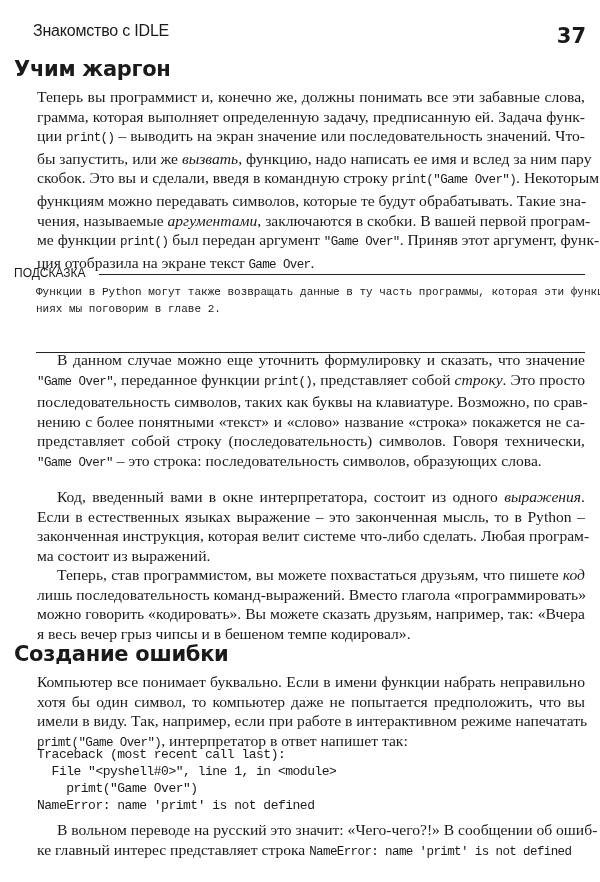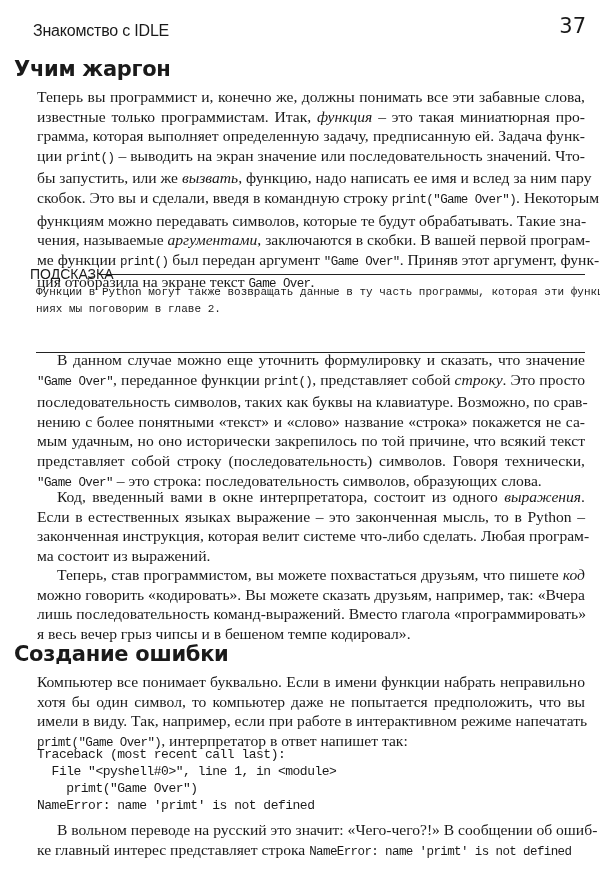--- a/index.html
+++ b/index.html
@@ -1,47 +1,46 @@
 <!DOCTYPE html>
 <html><head>
 <meta charset="utf-8">
 <style>
   html, body { margin: 0; padding: 0; background: #ffffff; }
   body { width: 600px; height: 882px; position: relative; overflow: hidden; color: #1a1a1a; }
   .page-header { position: absolute; left: 33px; right: 14px; top: 12px; height: 26px; }
   .running-head { position: absolute; left: 0; top: 10px; font-family: "Liberation Sans", sans-serif; font-size: 16px; letter-spacing: -0.2px; }
-  .page-number { position: absolute; right: 0; top: 2px; font-family: "DejaVu Sans", sans-serif; font-weight: normal; font-size: 21px; }
+  .page-number { position: absolute; right: 0; top: 12px; font-family: "DejaVu Sans", sans-serif; font-weight: bold; font-size: 21px; }
   h2 { position: absolute; left: 14px; margin: 0; font-family: "DejaVu Sans", sans-serif; font-weight: bold; font-size: 21px; letter-spacing: -0.3px; }
   .para { position: absolute; left: 37px; width: 548px; margin: 0; font-family: "Liberation Serif", serif; font-size: 15.6px; line-height: 19.6px; text-align: justify; }
   .para .line { display: block; text-align: justify; text-align-last: justify; white-space: nowrap; }
   .para .line.last { text-align-last: left; }
   .indent { padding-left: 20px; }
   code, .mono { font-family: "Liberation Mono", monospace; font-size: 12.5px; letter-spacing: -0.6px; }
   .note { position: absolute; left: 14px; width: 571px; }
-  .note-title { position: absolute; left: 16px; top: 0; font-family: "Liberation Sans", sans-serif; font-size: 14px; }
+  .note-title { position: absolute; left: 0; top: 0; font-family: "Liberation Sans", sans-serif; font-size: 12px; }
   .note-rule-top { position: absolute; left: 85px; right: 0; top: 8px; border-top: 1.4px solid #222; }
   .note-body { position: absolute; left: 22px; right: 0; top: 18px; font-family: Liberation Mono, monospace; font-size: 11px; line-height: 16.5px; }
   .note-body .line { display: block; white-space: nowrap; text-align: justify; text-align-last: justify; }
   .note-body .line.last { text-align-last: left; }
   .note-rule-bottom { position: absolute; left: 22px; right: 0; top: 86px; border-top: 1.4px solid #222; }
   .code-block { position: absolute; left: 37px; top: 746px; margin: 0; font-family: "Liberation Mono", monospace; font-size: 13px; line-height: 17px; letter-spacing: -0.5px; white-space: pre; }
   em { font-style: italic; }
 </style>
 </head>
 <body>
 
 <div class="page-header">
   <span class="running-head">Знакомство с IDLE</span>
   <span class="page-number">37</span>
 </div>
 
 <h2 style="top:57px;">Учим жаргон</h2>
 <div class="para" style="top:87px;">
     <span class="line">Теперь вы программист и, конечно же, должны понимать все эти забавные слова,</span>
-    <span class="line">известные только программистам. Итак, <em>функция</em> – это такая миниатюрная про-</span>
     <span class="line">грамма, которая выполняет определенную задачу, предписанную ей. Задача функ-</span>
     <span class="line">ции <code>print()</code> – выводить на экран значение или последовательность значений. Что-</span>
     <span class="line">бы запустить, или же <em>вызвать</em>, функцию, надо написать ее имя и вслед за ним пару</span>
     <span class="line">скобок. Это вы и сделали, введя в командную строку <code>print("Game Over")</code>. Некоторым</span>
     <span class="line">функциям можно передавать символов, которые те будут обрабатывать. Такие зна-</span>
     <span class="line">чения, называемые <em>аргументами</em>, заключаются в скобки. В вашей первой програм-</span>
     <span class="line">ме функции <code>print()</code> был передан аргумент <code>"Game Over"</code>. Приняв этот аргумент, функ-</span>
     <span class="line last">ция отобразила на экране текст <code>Game Over</code>.</span>
   </div>
 
@@ -53,34 +52,33 @@
     <span class="line last">ниях мы поговорим в главе 2.</span>
   </div>
   <div class="note-rule-bottom"></div>
 </div>
 
 <div class="para" style="top:350px;">
     <span class="line indent">В данном случае можно еще уточнить формулировку и сказать, что значение</span>
     <span class="line"><code>"Game Over"</code>, переданное функции <code>print()</code>, представляет собой <em>строку</em>. Это просто</span>
     <span class="line">последовательность символов, таких как буквы на клавиатуре. Возможно, по срав-</span>
     <span class="line">нению с более понятными «текст» и «слово» название «строка» покажется не са-</span>
-    <span class="line">мым удачным, но оно исторически закрепилось по той причине, что всякий текст</span>
     <span class="line">представляет собой строку (последовательность) символов. Говоря технически,</span>
     <span class="line last"><code>"Game Over"</code> – это строка: последовательность символов, образующих слова.</span>
   </div>
 <div class="para" style="top:487px;">
     <span class="line indent">Код, введенный вами в окне интерпретатора, состоит из одного <em>выражения</em>.</span>
     <span class="line">Если в естественных языках выражение – это законченная мысль, то в Python –</span>
     <span class="line">законченная инструкция, которая велит системе что-либо сделать. Любая програм-</span>
     <span class="line last">ма состоит из выражений.</span>
   </div>
 <div class="para" style="top:565px;">
     <span class="line indent">Теперь, став программистом, вы можете похвастаться друзьям, что пишете <em>код</em></span>
+    <span class="line">лишь последовательность команд-выражений. Вместо глагола «программировать»</span>
     <span class="line">можно говорить «кодировать». Вы можете сказать друзьям, например, так: «Вчера</span>
-    <span class="line">лишь последовательность команд-выражений. Вместо глагола «программировать»</span>
     <span class="line last">я весь вечер грыз чипсы и в бешеном темпе кодировал».</span>
   </div>
 
 <h2 style="top:642px;">Создание ошибки</h2>
 <div class="para" style="top:672px;">
     <span class="line">Компьютер все понимает буквально. Если в имени функции набрать неправильно</span>
     <span class="line">хотя бы один символ, то компьютер даже не попытается предположить, что вы</span>
     <span class="line">имели в виду. Так, например, если при работе в интерактивном режиме напечатать</span>
     <span class="line last"><code>primt("Game Over")</code>, интерпретатор в ответ напишет так:</span>
   </div>

